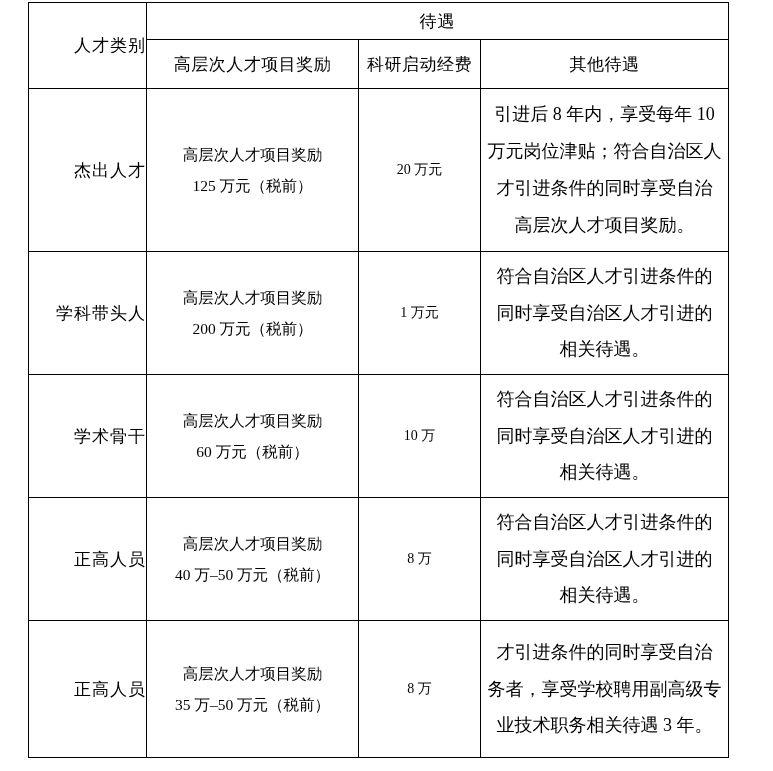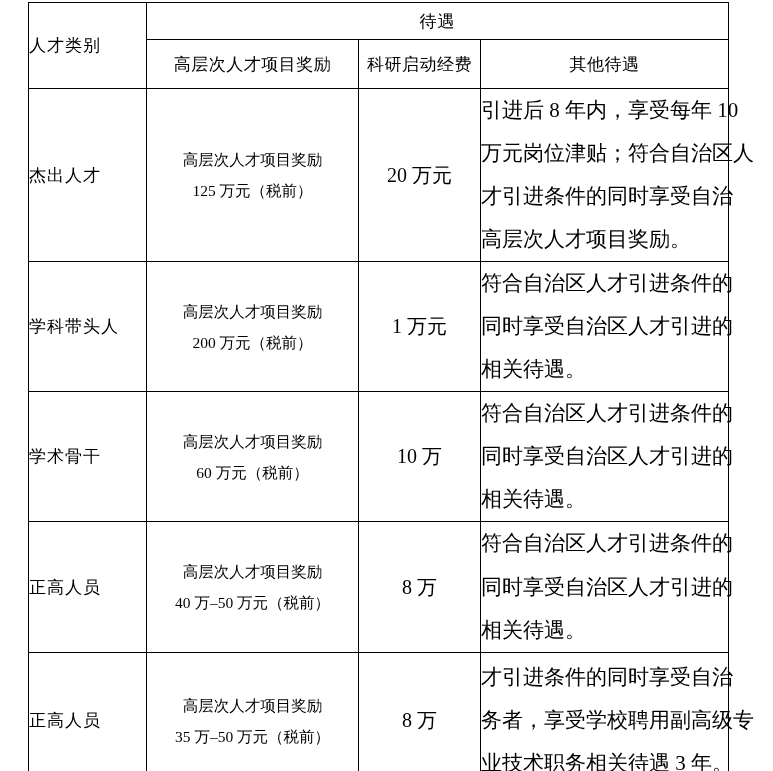--- a/index.html
+++ b/index.html
@@ -45,38 +45,38 @@
     letter-spacing: 1px;
   }
   .hdr-sub {
     height: 48px;
     text-align: center;
     font-size: 17px;
     font-weight: bold;
     letter-spacing: 0.5px;
   }
   .cat-cell {
-    text-align: left;
+    text-align: right;
     font-size: 17px;
     font-weight: bold;
     letter-spacing: 1px;
   }
   .award-cell {
     text-align: center;
     font-size: 15.5px;
     line-height: 2.0;
     padding: 6px 8px;
   }
   .fund-cell {
     text-align: center;
-    font-size: 20px;
+    font-size: 14px;
   }
   .other-cell {
-    text-align: left;
-    font-size: 21px;
+    text-align: center;
+    font-size: 18px;
     line-height: 2.05;
     padding: 8px 6px 8px 8px;
   }
   .other-cell .ln { display: block; white-space: nowrap; }
   .award-cell .ln { display: block; white-space: nowrap; }
 
   .row-1 td { height: 162px; }
   .row-2 td { height: 122px; }
   .row-3 td { height: 122px; }
   .row-4 td { height: 122px; }

